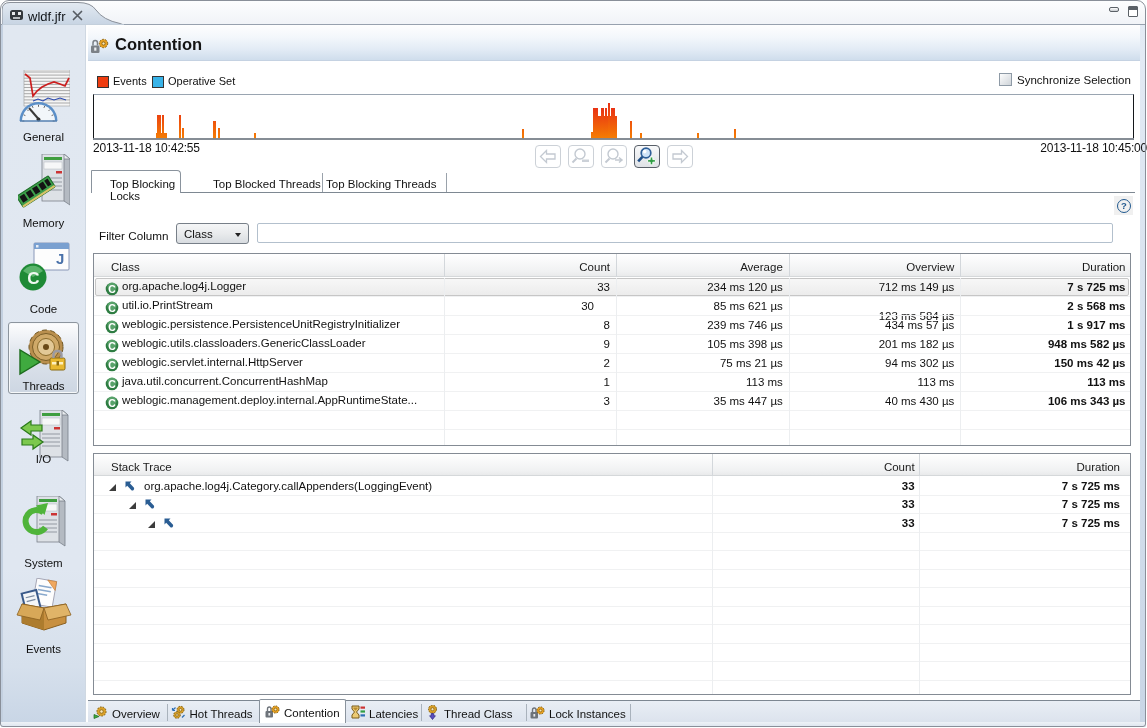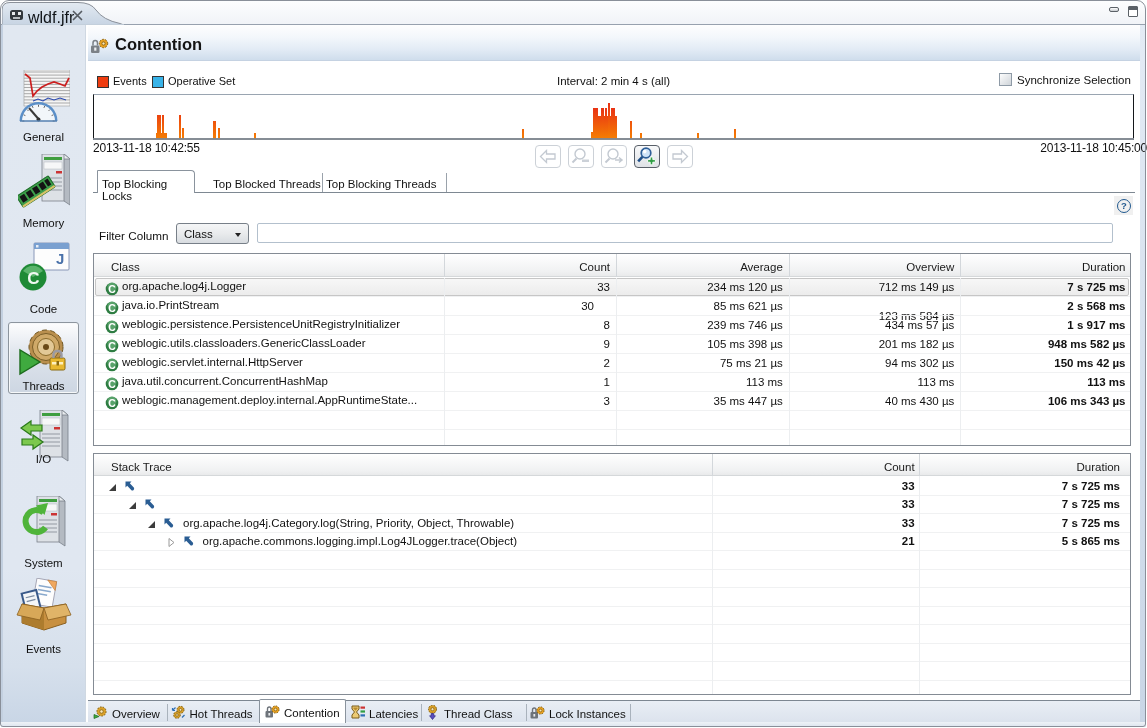--- a/index.html
+++ b/index.html
@@ -10,21 +10,21 @@
 
 #winborder { position:absolute; inset:0 1px 1px 0; border:1px solid #898f99; border-radius:9px 9px 3px 3px; z-index:50; pointer-events:none; }
 #topstrip { position:absolute; left:1px; top:1px; width:1144px; height:24px; background:linear-gradient(180deg,#fcfdfe,#f0f3f7); border-radius:9px 9px 0 0; }
 #topline { position:absolute; left:1px; top:24px; width:1144px; height:1px; background:#97a1ae; }
 #sidebar { position:absolute; left:1px; top:25px; width:85px; height:697px; border-right:1px solid #cfd8e2; background:linear-gradient(180deg,#e1e8f1 0%,#e0e7f1 78%,#d6e0ec 92%,#c9d6e6 100%); box-shadow:inset 2px 0 0 #c3d0e0; }
 #rightstrip { position:absolute; left:1140px; top:25px; width:6px; height:697px; background:linear-gradient(180deg,#e3ebf5,#c9d6e6); }
 #bottomstrip { position:absolute; left:1px; top:722px; width:1145px; height:5px; background:linear-gradient(180deg,#eef2f7,#dce4ee); }
 
 
 #edtab { position:absolute; left:2px; top:1px; }
-#edtab-label { position:absolute; left:26px; top:8px; font-size:16px; color:#101418; }
+#edtab-label { position:absolute; left:26px; top:8px; font-size:13px; color:#101418; }
 #cassette { position:absolute; left:8px; top:9px; width:13px; height:10px; background:#33383d; border-radius:2.5px; }
 #cassette:before { content:""; position:absolute; left:2px; top:2px; width:3px; height:3px; background:#e8eaec; box-shadow:6px 0 0 0 #e8eaec; }
 #cassette:after { content:""; position:absolute; left:3px; top:6.5px; width:7px; height:2px; background:#b8bcc0; }
 #minbtn { position:absolute; left:1109px; top:7px; width:10px; height:5px; border:1px solid #5b6167; border-radius:2px; background:linear-gradient(180deg,#fdfdfd,#c8ccd0); }
 #maxbtn { position:absolute; left:1128px; top:6px; width:10px; height:11px; border:1px solid #5b6167; border-radius:1px; background:#fff; }
 #maxbtn:before { content:""; position:absolute; left:0; top:0; width:8px; height:2.5px; background:#5b6167; }
 
 
 #content { position:absolute; left:88px; top:25px; width:1052px; height:675px; background:#fff; }
 #hdrband { position:absolute; left:0; top:0; width:1052px; height:36px; background:linear-gradient(180deg,#fefefe 0%,#f3f7fb 35%,#e2ebf5 70%,#cfddec 100%); border-bottom:1px solid #c5d2e2; }
@@ -45,21 +45,21 @@
 .bar { position:absolute; background:linear-gradient(180deg,#e93214 0%,#ee5c0c 55%,#f57f03 100%); }
 .datelbl { position:absolute; top:116px; font-size:12px; letter-spacing:-0.2px; color:#111; }
 
 
 .navbtn { position:absolute; top:120px; width:26px; height:23px; border:1px solid #ccd1d7; border-radius:4px; background:transparent; }
 #nav4 { border:1px solid #585f68; background:linear-gradient(180deg,#f8f9fa,#dfe2e6); }
 
 
 .ttab { position:absolute; top:146px; height:22px; font-size:11.5px; color:#111; padding-top:7px; }
 #tline { position:absolute; left:5px; top:167px; width:1042px; height:1px; background:#7e8892; }
-#ttab1 { left:9px; width:98px; border:1px solid #8a939d; border-bottom:none; border-radius:1px 4px 0 0; background:#fff; z-index:3; top:145px; height:23px; padding-left:4px; }
+#ttab1 { left:3px; width:90px; border:1px solid #8a939d; border-bottom:none; border-radius:1px 4px 0 0; background:#fff; z-index:3; top:145px; height:23px; padding-left:18px; }
 .tsep { position:absolute; top:148px; width:1px; height:19px; background:#9aa2ab; }
 
 
 #helpbg { position:absolute; left:1026px; top:171px; width:19px; height:19px; background:#f0f0f0; }
 #helpc { position:absolute; left:1029px; top:174px; width:14px; height:14px; border:1.5px solid #21598f; border-radius:50%; color:#21598f; font-size:9.5px; font-weight:bold; text-align:center; line-height:11px; }
 
 
 #filterlbl { position:absolute; left:11px; top:204px; font-size:11.7px; }
 #combo { position:absolute; left:88px; top:198px; width:73px; height:21px; border:1px solid #777f88; border-radius:3px; background:linear-gradient(180deg,#f5f6f7 0%,#e9ebed 50%,#d8dce0 100%); font-size:11.5px; padding:4px 0 0 7px; }
 #combo:after { content:""; position:absolute; right:7px; top:9px; border:3.5px solid transparent; border-top:4.5px solid #222; }
@@ -123,21 +123,20 @@
     <rect x="4.2" y="10.5" width="2.2" height="3.2" fill="#eceef0"></rect>
     <circle cx="13.5" cy="6.5" r="4.2" fill="#e8a020" stroke="#7a5a10" stroke-width="1" stroke-dasharray="1.6 1.4"></circle>
     <circle cx="13.5" cy="6.5" r="1.6" fill="#fbe6b4" stroke="#7a5a10" stroke-width="0.8"></circle>
   </svg>
   <div id="title">Contention</div>
 
   <div class="legsq" id="leg-events"></div>
   <div class="legtxt" style="left:25px">Events</div>
   <div class="legsq" id="leg-opset"></div>
   <div class="legtxt" style="left:80px">Operative Set</div>
-  <div id="interval">Interval: 2 min 4 s (all)</div>
   <div id="sync"></div>
   <div id="synctxt">Synchronize Selection</div>
 
   <div id="chart"></div>
   <div id="axis"></div>
   <div id="bars">
       <div class="bar" style="left: 68px; top: 107.5px; width: 8.5px; height: 6.5px; background: linear-gradient(rgb(242, 111, 7), rgb(245, 127, 3));"></div>
       <div class="bar" style="left: 69px; top: 90px; width: 3.5px; height: 24px; background: linear-gradient(rgb(236, 67, 16), rgb(245, 127, 3));"></div>
       <div class="bar" style="left: 73.5px; top: 90px; width: 2.5px; height: 24px; background: linear-gradient(rgb(236, 67, 16), rgb(245, 127, 3));"></div>
       <div class="bar" style="left: 76.5px; top: 107.5px; width: 2.5px; height: 6.5px; background: linear-gradient(rgb(242, 111, 7), rgb(245, 127, 3));"></div>
@@ -224,21 +223,21 @@
     <div class="cell num" style="left:528.8px;top:3px;width:160px">234 ms 120 µs</div>
     <div class="cell num" style="left:700.3px;top:3px;width:160px">712 ms 149 µs</div>
     <div class="cell num bold" style="left:871.5px;top:3px;width:160px">7 s 725 ms</div>
   </div>
       <div class="gline" style="top:42px"></div>
       <div class="rrow" style="top:43px;height:19px">
     <div class="cell" style="left:11px;top:2px;width:330px"><svg width="14" height="14" viewBox="0 0 14 14" style="position:absolute;left:0;top:2px">
             <circle cx="7" cy="7" r="6.3" fill="#2e7d42"></circle>
             <circle cx="7" cy="5" r="4.5" fill="#63ab74" opacity="0.8"></circle>
             <text x="7" y="10.6" font-family="Liberation Sans" font-size="10.5" font-weight="bold" fill="#ffffff" text-anchor="middle">C</text>
-          </svg><span style="padding-left:17px">java.io.PrintStream</span></div>
+          </svg><span style="padding-left:17px">util.io.PrintStream</span></div>
     <div class="cell num" style="left:380px;top:3px;width:120px">30</div>
     <div class="cell num" style="left:528.8px;top:3px;width:160px">85 ms 621 µs</div>
     <div class="cell num" style="left:700.3px;top:13px;width:160px">123 ms 584 µs</div>
     <div class="cell num bold" style="left:871.5px;top:3px;width:160px">2 s 568 ms</div>
   </div>
       <div class="gline" style="top:61px"></div>
       <div class="rrow" style="top:62px;height:19px">
     <div class="cell" style="left:11px;top:2px;width:330px"><svg width="14" height="14" viewBox="0 0 14 14" style="position:absolute;left:0;top:2px">
             <circle cx="7" cy="7" r="6.3" fill="#2e7d42"></circle>
             <circle cx="7" cy="5" r="4.5" fill="#63ab74" opacity="0.8"></circle>
@@ -312,20 +311,21 @@
   <div class="hsep" style="left:618px;height:22px"></div>
         <div class="hsep" style="left:825px;height:22px"></div>
 </div>
       <div class="rrow" style="top:22.5px;height:18.5px">
     <div class="abs" style="left:14px;top:5px"><svg width="9" height="9" viewBox="0 0 9 9">
             <polygon points="8,1 8,8 1,8" fill="#3c3c3c"></polygon>
           </svg></div>
     <div class="abs" style="left:31px;top:4px"><svg width="10" height="10" viewBox="0 0 10 10">
             <path d="M0.5 0.5 L6.5 0.5 L4.8 2.3 L9 6.8 Q9.6 8.2 8.4 9.2 Q7.2 10 6.2 9 L2.2 4.8 L0.5 6.5 Z" fill="#2a5d93"></path>
           </svg></div>
+    <div class="cell" style="left:50px;top:3px">org.apache.log4j.Category.callAppenders(LoggingEvent)</div>
     <div class="cell num bold" style="left:700.6px;top:3px;width:120px">33</div>
     <div class="cell num bold" style="left:866px;top:3px;width:160px">7 s 725 ms</div>
   </div>
       <div class="gline" style="top:40.5px"></div>
       <div class="rrow" style="top:41px;height:18.5px">
     <div class="abs" style="left:33.5px;top:5px"><svg width="9" height="9" viewBox="0 0 9 9">
             <polygon points="8,1 8,8 1,8" fill="#3c3c3c"></polygon>
           </svg></div>
     <div class="abs" style="left:50.5px;top:4px"><svg width="10" height="10" viewBox="0 0 10 10">
             <path d="M0.5 0.5 L6.5 0.5 L4.8 2.3 L9 6.8 Q9.6 8.2 8.4 9.2 Q7.2 10 6.2 9 L2.2 4.8 L0.5 6.5 Z" fill="#2a5d93"></path>
@@ -334,36 +334,24 @@
     <div class="cell num bold" style="left:866px;top:3px;width:160px">7 s 725 ms</div>
   </div>
       <div class="gline" style="top:59px"></div>
       <div class="rrow" style="top:59.5px;height:18.5px">
     <div class="abs" style="left:53px;top:5px"><svg width="9" height="9" viewBox="0 0 9 9">
             <polygon points="8,1 8,8 1,8" fill="#3c3c3c"></polygon>
           </svg></div>
     <div class="abs" style="left:70px;top:4px"><svg width="10" height="10" viewBox="0 0 10 10">
             <path d="M0.5 0.5 L6.5 0.5 L4.8 2.3 L9 6.8 Q9.6 8.2 8.4 9.2 Q7.2 10 6.2 9 L2.2 4.8 L0.5 6.5 Z" fill="#2a5d93"></path>
           </svg></div>
-    <div class="cell" style="left:89px;top:3px">org.apache.log4j.Category.log(String, Priority, Object, Throwable)</div>
     <div class="cell num bold" style="left:700.6px;top:3px;width:120px">33</div>
     <div class="cell num bold" style="left:866px;top:3px;width:160px">7 s 725 ms</div>
   </div>
       <div class="gline" style="top:77.5px"></div>
-      <div class="rrow" style="top:78px;height:18.5px">
-    <div class="abs" style="left:72.5px;top:5px"><svg width="9" height="9" viewBox="0 0 9 9">
-            <polygon points="2,0.5 7,4.5 2,8.5" fill="none" stroke="#9a9a9a" stroke-width="1"></polygon>
-          </svg></div>
-    <div class="abs" style="left:89.5px;top:4px"><svg width="10" height="10" viewBox="0 0 10 10">
-            <path d="M0.5 0.5 L6.5 0.5 L4.8 2.3 L9 6.8 Q9.6 8.2 8.4 9.2 Q7.2 10 6.2 9 L2.2 4.8 L0.5 6.5 Z" fill="#2a5d93"></path>
-          </svg></div>
-    <div class="cell" style="left:108.5px;top:3px">org.apache.commons.logging.impl.Log4JLogger.trace(Object)</div>
-    <div class="cell num bold" style="left:700.6px;top:3px;width:120px">21</div>
-    <div class="cell num bold" style="left:866px;top:3px;width:160px">5 s 865 ms</div>
-  </div>
       <div class="gline" style="top:96px"></div>
       <div class="gline" style="top:114.5px"></div>
       <div class="gline" style="top:133px"></div>
       <div class="gline" style="top:151.5px"></div>
       <div class="gline" style="top:170px"></div>
       <div class="gline" style="top:188.5px"></div>
       <div class="gline" style="top:207px"></div>
       <div class="gline" style="top:225.5px"></div>
       <div class="vsep" style="left:618px;top:22px;height:218px"></div>
       <div class="vsep" style="left:825px;top:22px;height:218px"></div>

